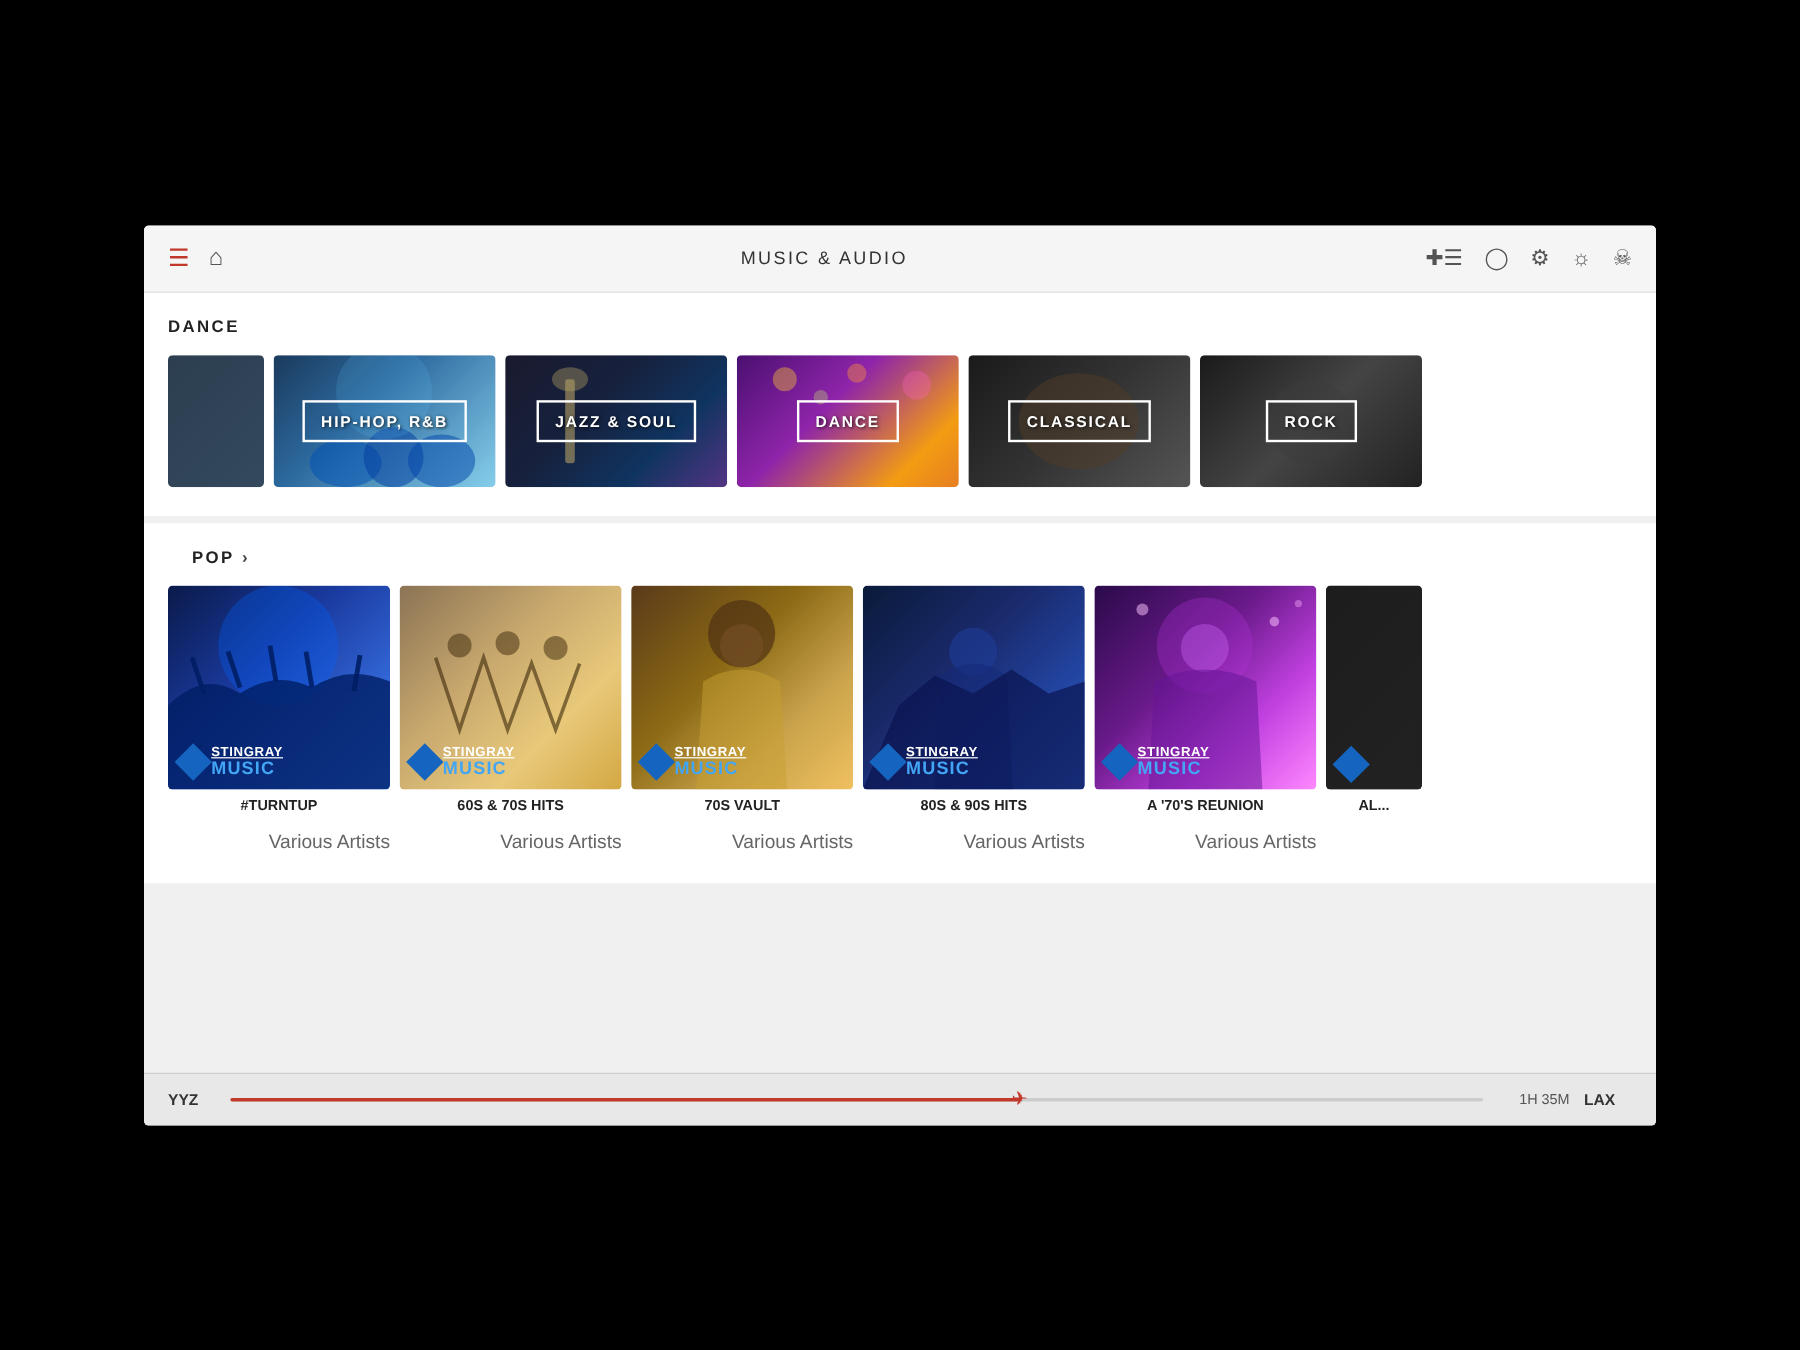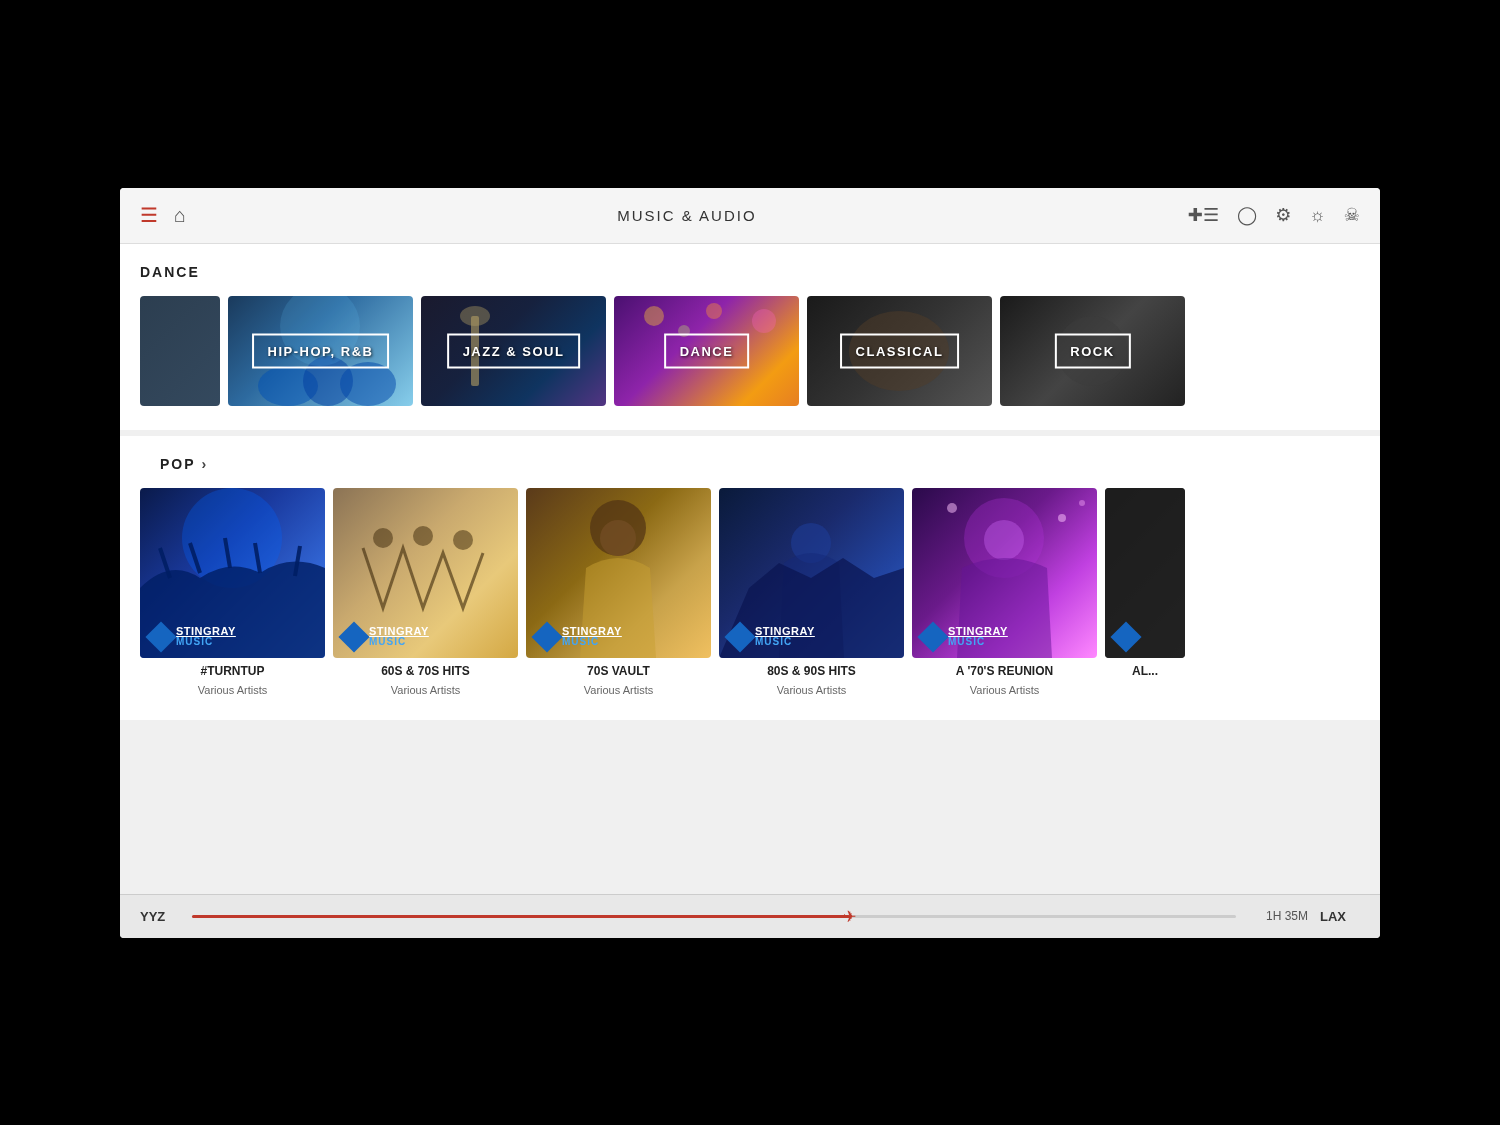--- a/index.html
+++ b/index.html
@@ -188,38 +188,38 @@
     }
     .stingray-name {
       color: #fff;
       font-size: 11px;
       font-weight: 700;
       letter-spacing: 0.5px;
       text-decoration: underline;
     }
     .stingray-sub {
       color: #42a5f5;
-      font-size: 10px;
+      font-size: 15px;
       font-weight: 700;
       letter-spacing: 1px;
     }
     .album-info {
       padding: 6px 0 0;
     }
     .album-title {
       font-size: 12px;
       font-weight: 600;
       color: #222;
       text-align: center;
     }
     .album-artist {
-      font-size: 11px;
+      font-size: 16px;
       color: #666;
-      text-align: center;
-      margin-top: 6px;
+      text-align: right;
+      margin-top: 16px;
     }
 
     
     .bg-turntup { background: linear-gradient(135deg, #0a1a4a 0%, #1a3a9f 40%, #4488ff 100%); }
     .bg-6070 { background: linear-gradient(135deg, #8B7355 0%, #c9a96e 40%, #e8c97a 70%, #d4a843 100%); }
     .bg-70vault { background: linear-gradient(135deg, #5a3a1a 0%, #8B6914 40%, #c8a24a 70%, #f0c060 100%); }
     .bg-8090 { background: linear-gradient(135deg, #0a1a3a 0%, #1a2a6c 40%, #2244a0 70%, #3366cc 100%); }
     .bg-70reunion { background: linear-gradient(135deg, #2a0a4a 0%, #6a1a8a 40%, #c040e0 70%, #ff88ff 100%); }
     .bg-partial-album { background: linear-gradient(135deg, #1a1a1a 0%, #333 100%); }
 

